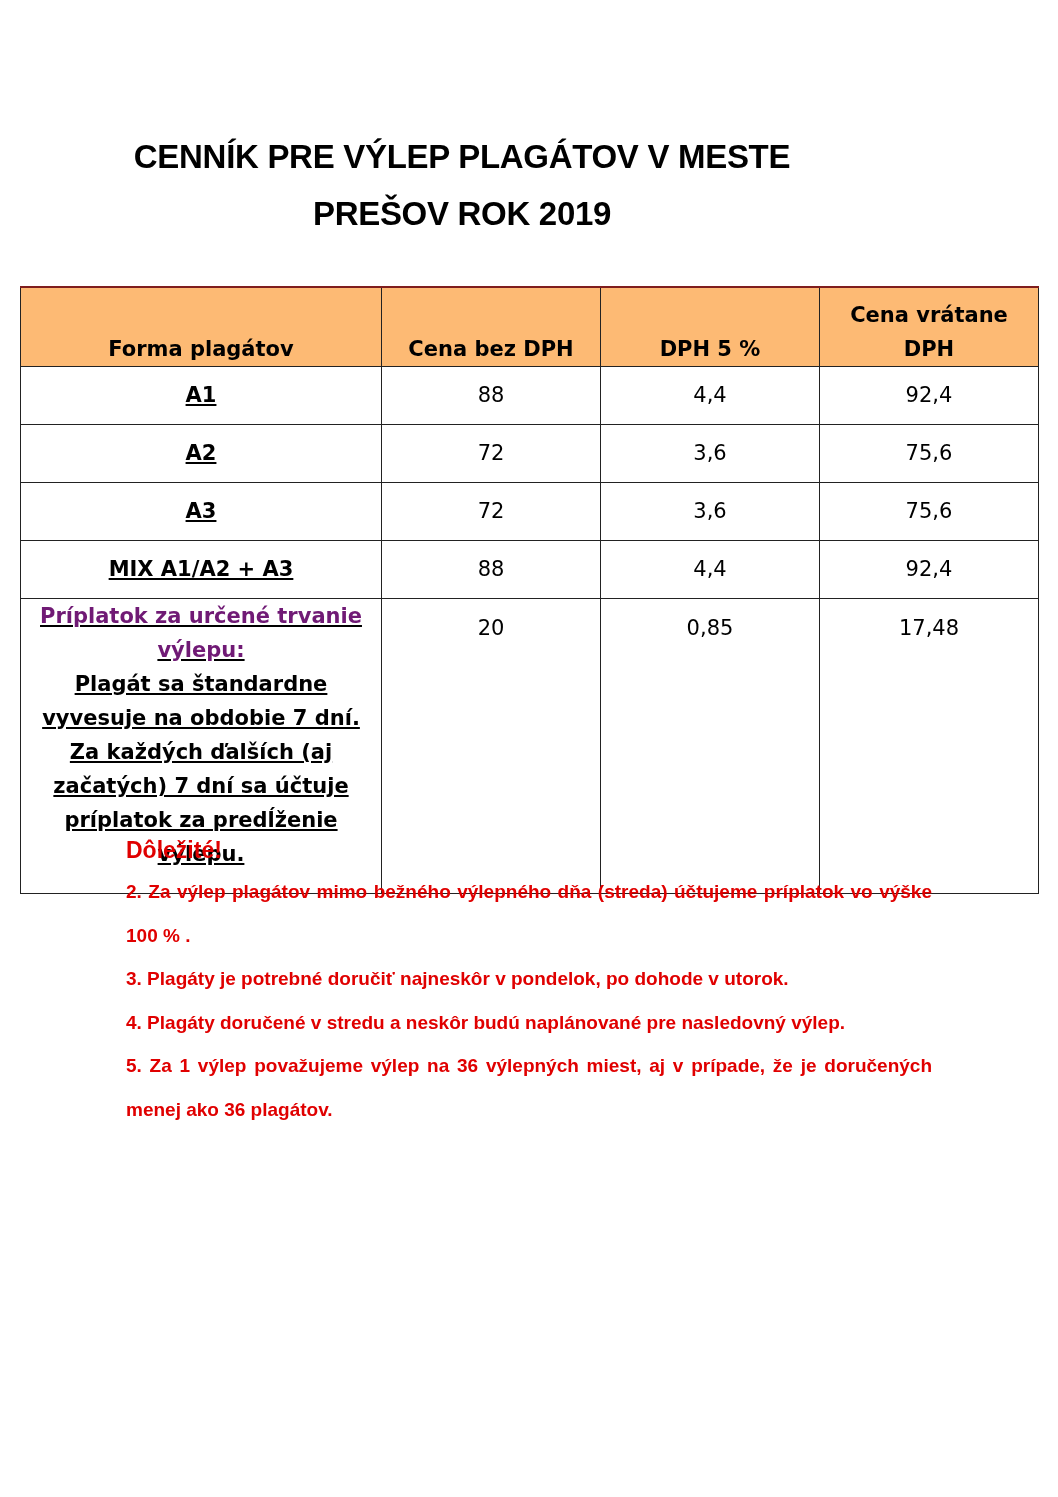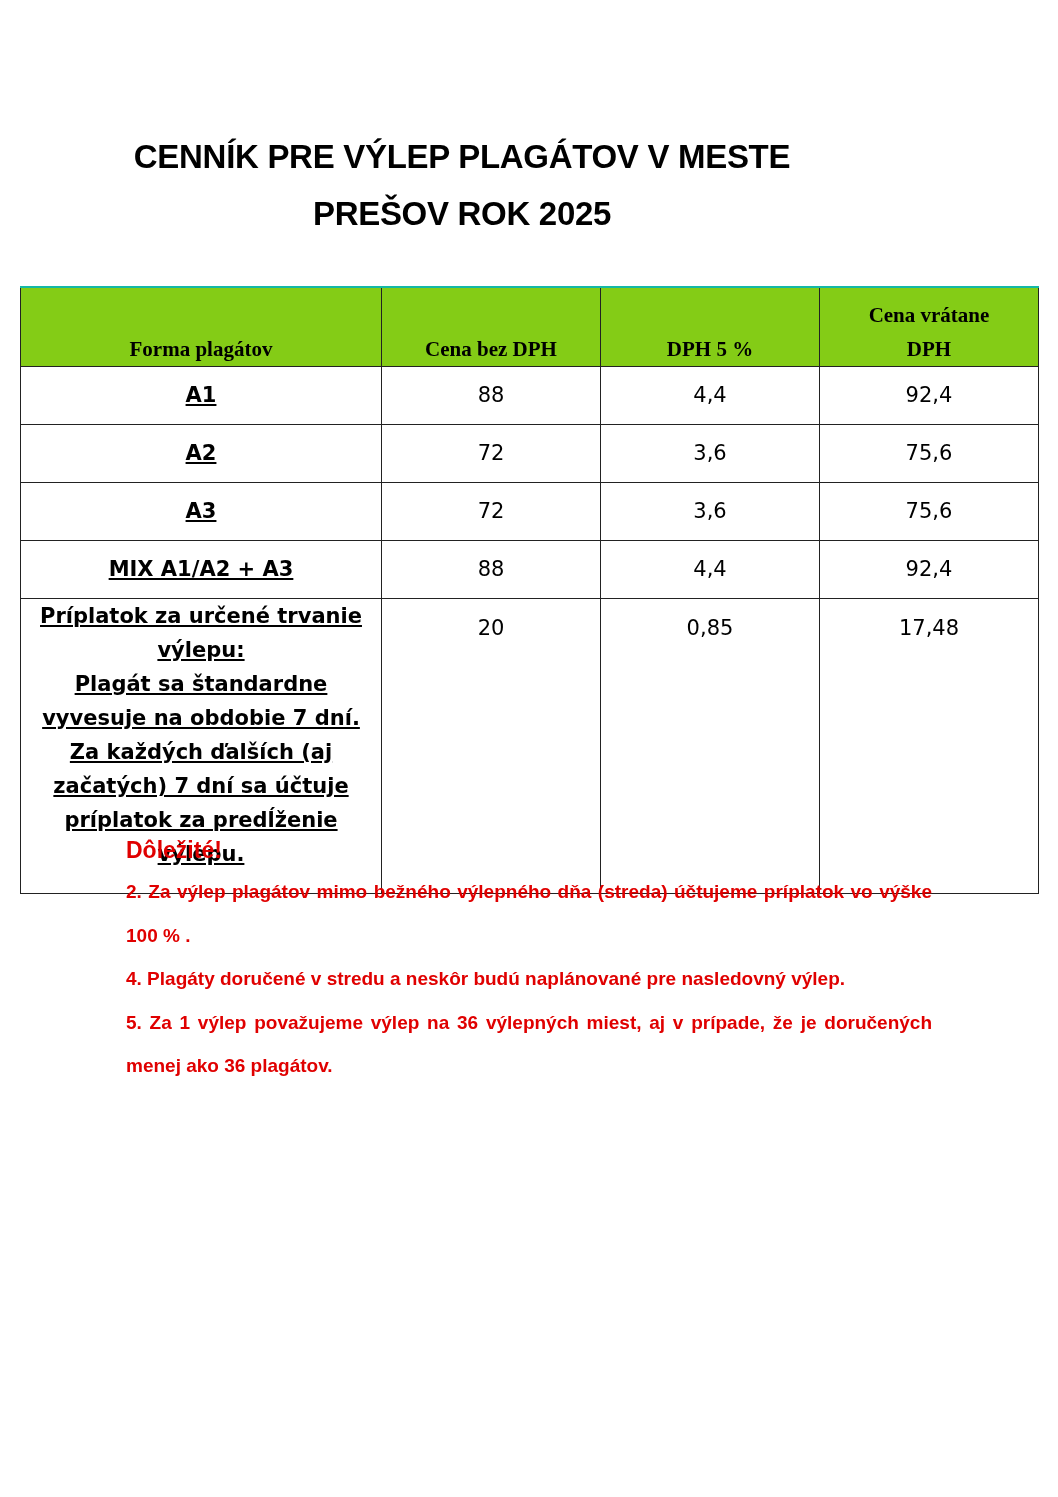--- a/index.html
+++ b/index.html
@@ -11,41 +11,41 @@
   }
   .title div { white-space: nowrap; }
   table.prices {
     position: absolute; left: 20px; top: 286px; width: 1018px;
     border-collapse: collapse; table-layout: fixed;
   }
   table.prices th, table.prices td {
     border: 1.5px solid #222; font-size: 21px; text-align: center; padding: 12px 4px;
   }
   table.prices th {
-    background: #84cc16; font-weight: bold; vertical-align: bottom; height: 66px;
-    line-height: 34px; padding-bottom: 0; border-top: 2px solid #14b8a6; font-family: Liberation Serif, serif;
+    background: #fdba74; font-weight: bold; vertical-align: bottom; height: 66px;
+    line-height: 34px; padding-bottom: 0; border-top: 2px solid #7f1d1d;
   }
   table.prices td { height: 33px; line-height: 33px; vertical-align: middle; }
   table.prices td.label { font-weight: bold; text-decoration: underline; }
   table.prices tr.surcharge td { vertical-align: top; line-height: 34px; height: 270px; }
   table.prices tr.surcharge td.label { padding: 0 6px; }
-  .red { color: #000000; }
+  .red { color: #701a75; }
   .notes {
     position: absolute; left: 126px; top: 830px; width: 806px;
     font-family: "Liberation Sans", sans-serif; font-weight: bold; color: #e00000;
   }
   .notes .heading { font-size: 23px; line-height: 40px; }
   .notes .item { font-size: 19px; line-height: 43.5px; text-align: justify; }
 </style>
 </head>
 <body>
 
 <div class="title">
   <div>CENNÍK PRE VÝLEP PLAGÁTOV V MESTE</div>
-  <div>PREŠOV ROK 2025</div>
+  <div>PREŠOV ROK 2019</div>
 </div>
 
 <table class="prices">
   <colgroup>
     <col style="width:361px">
       <col style="width:219px">
       <col style="width:219px">
       <col style="width:219px">
   </colgroup>
   <thead>
@@ -89,15 +89,16 @@
       <td>20</td>
       <td>0,85</td>
       <td>17,48</td>
     </tr>
   </tbody>
 </table>
 
 <div class="notes">
   <div class="heading">Dôležité!</div>
   <div class="item">2. Za výlep plagátov mimo bežného výlepného dňa (streda) účtujeme príplatok vo výške 100 % .</div>
+  <div class="item">3. Plagáty je potrebné doručiť najneskôr v pondelok, po dohode v utorok.</div>
   <div class="item">4. Plagáty doručené v stredu a neskôr budú naplánované pre nasledovný výlep.</div>
   <div class="item">5. Za 1 výlep považujeme výlep na 36 výlepných miest, aj v prípade, že je doručených menej ako 36 plagátov.</div>
 </div>
 
 </body></html>

